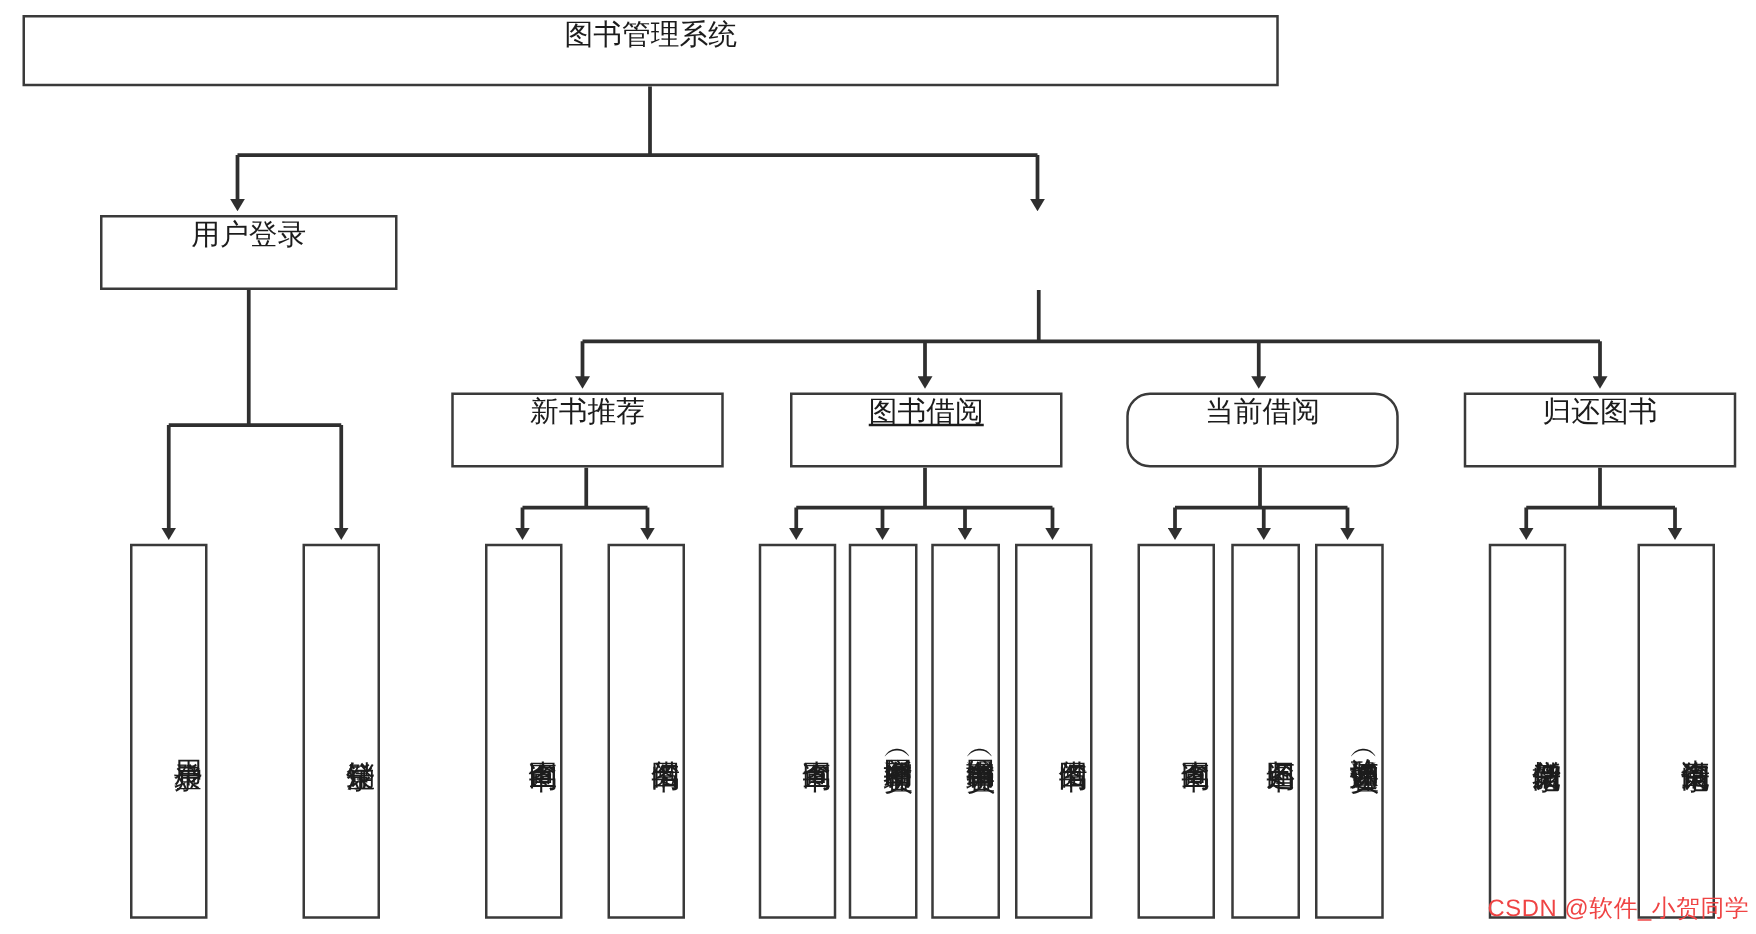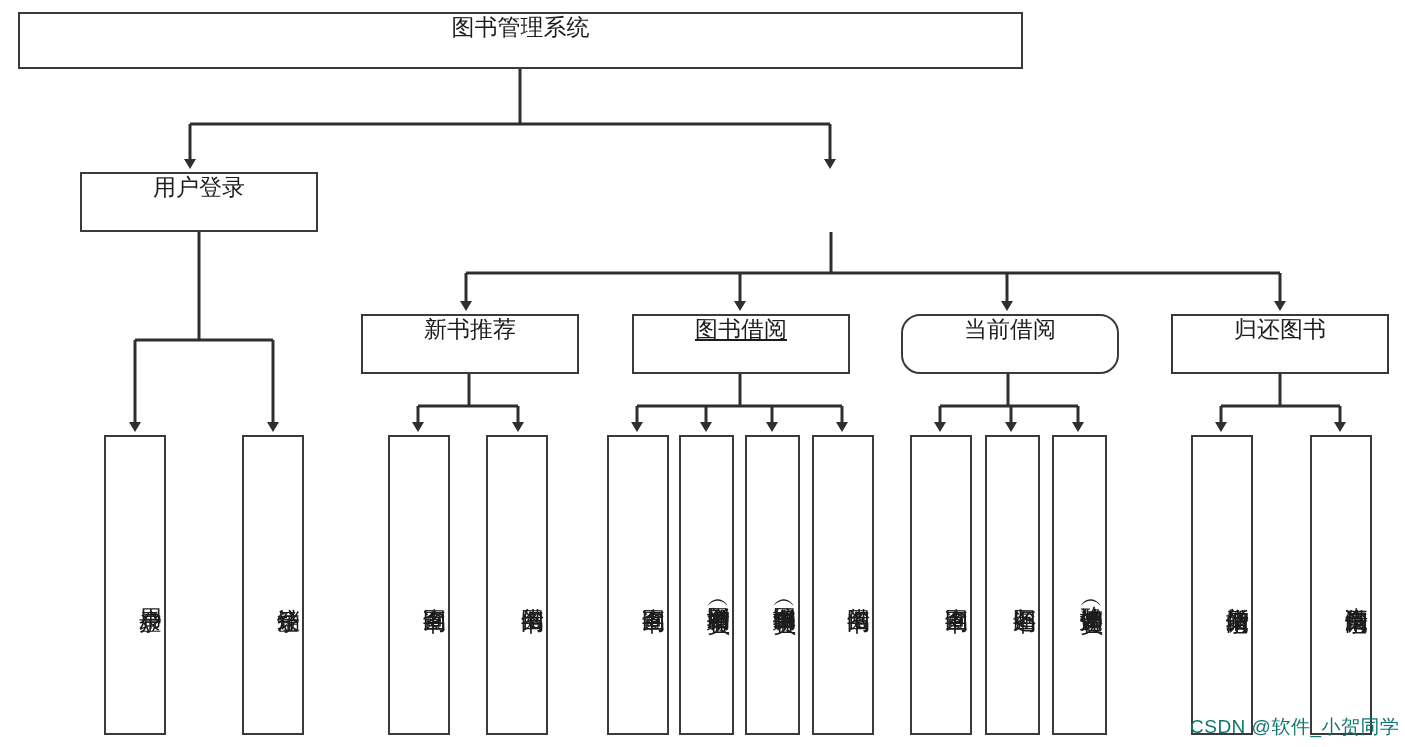--- a/index.html
+++ b/index.html
@@ -50,21 +50,21 @@
     padding-top: 14px;
   }
   .node.v span {
     writing-mode: vertical-rl;
     text-orientation: upright;
     display: block;
   }
   .watermark {
     position: absolute;
     font-size: 19px;
-    color: #0f766e;
+    color: #ef4444;
     white-space: nowrap;
     letter-spacing: 0.5px;
   }
 </style>
 </head>
 <body>
 
 <div id="canvas">
 
   <svg id="wires" viewBox="0 0 1405 747">

